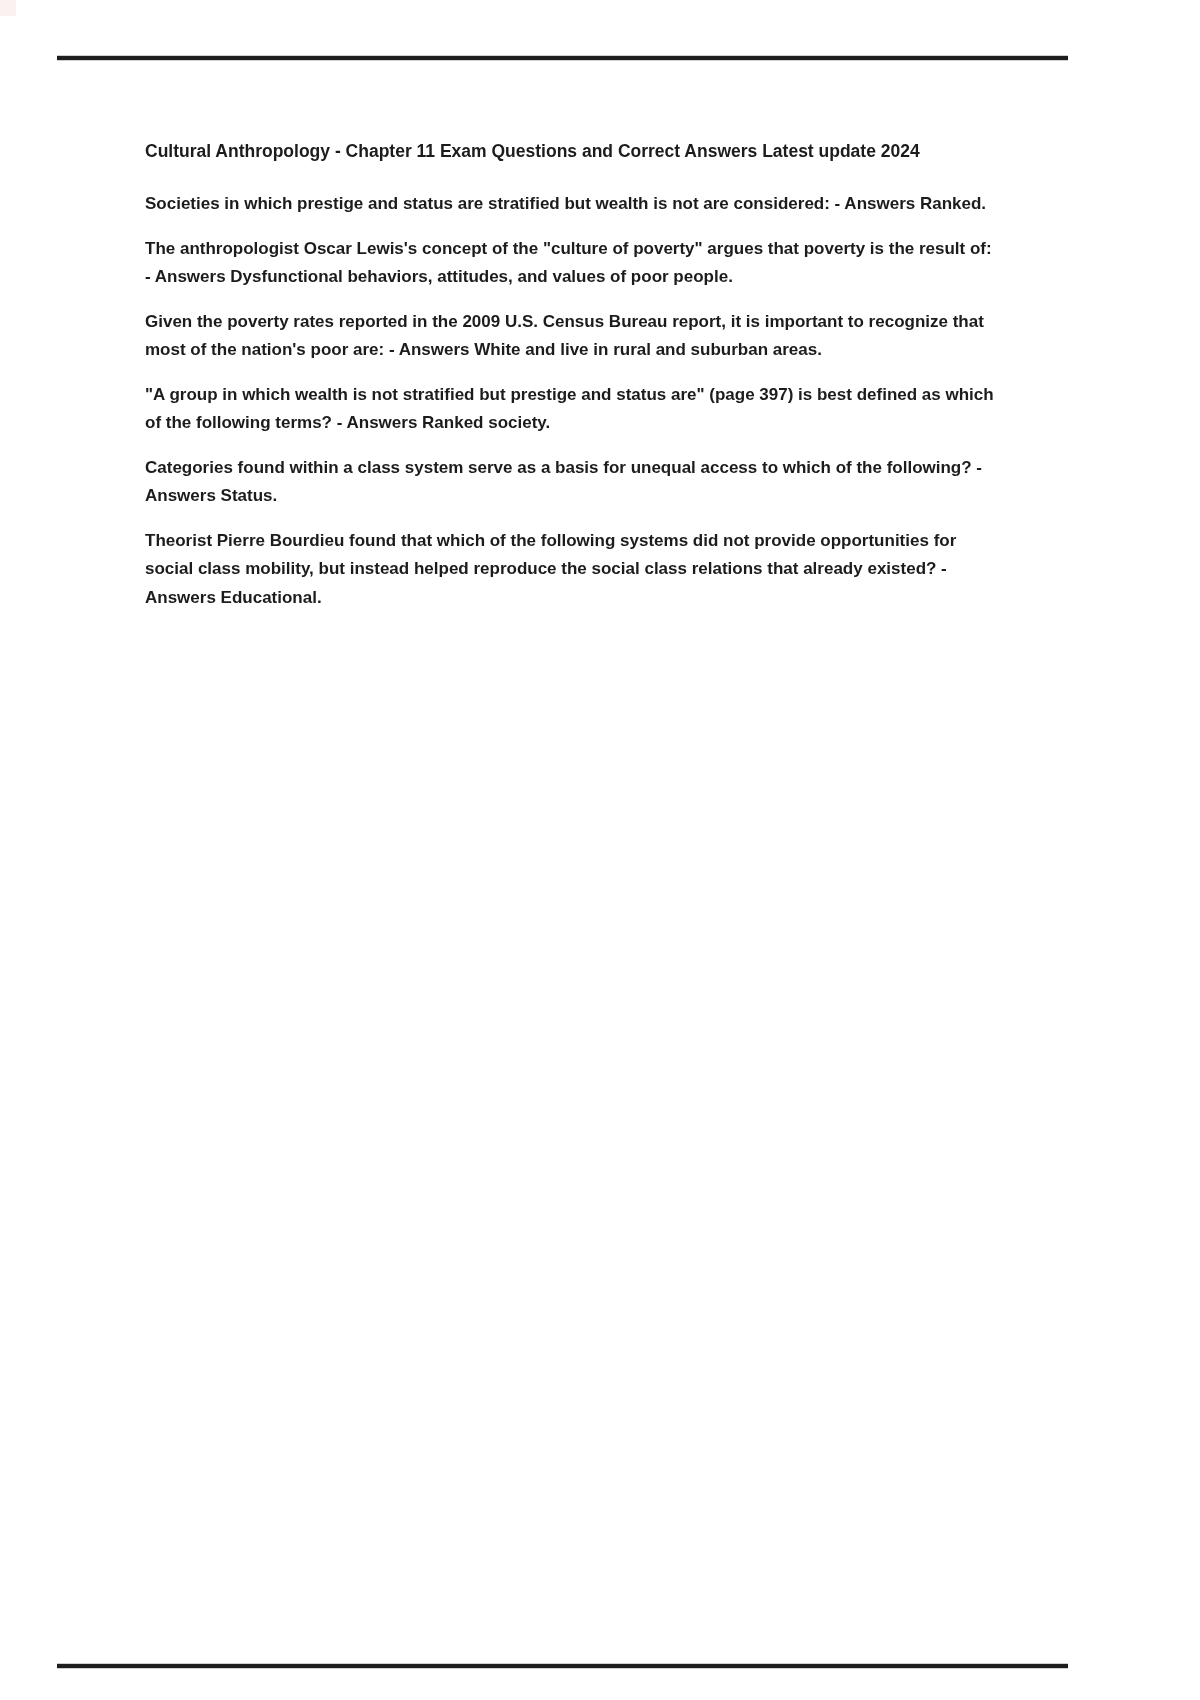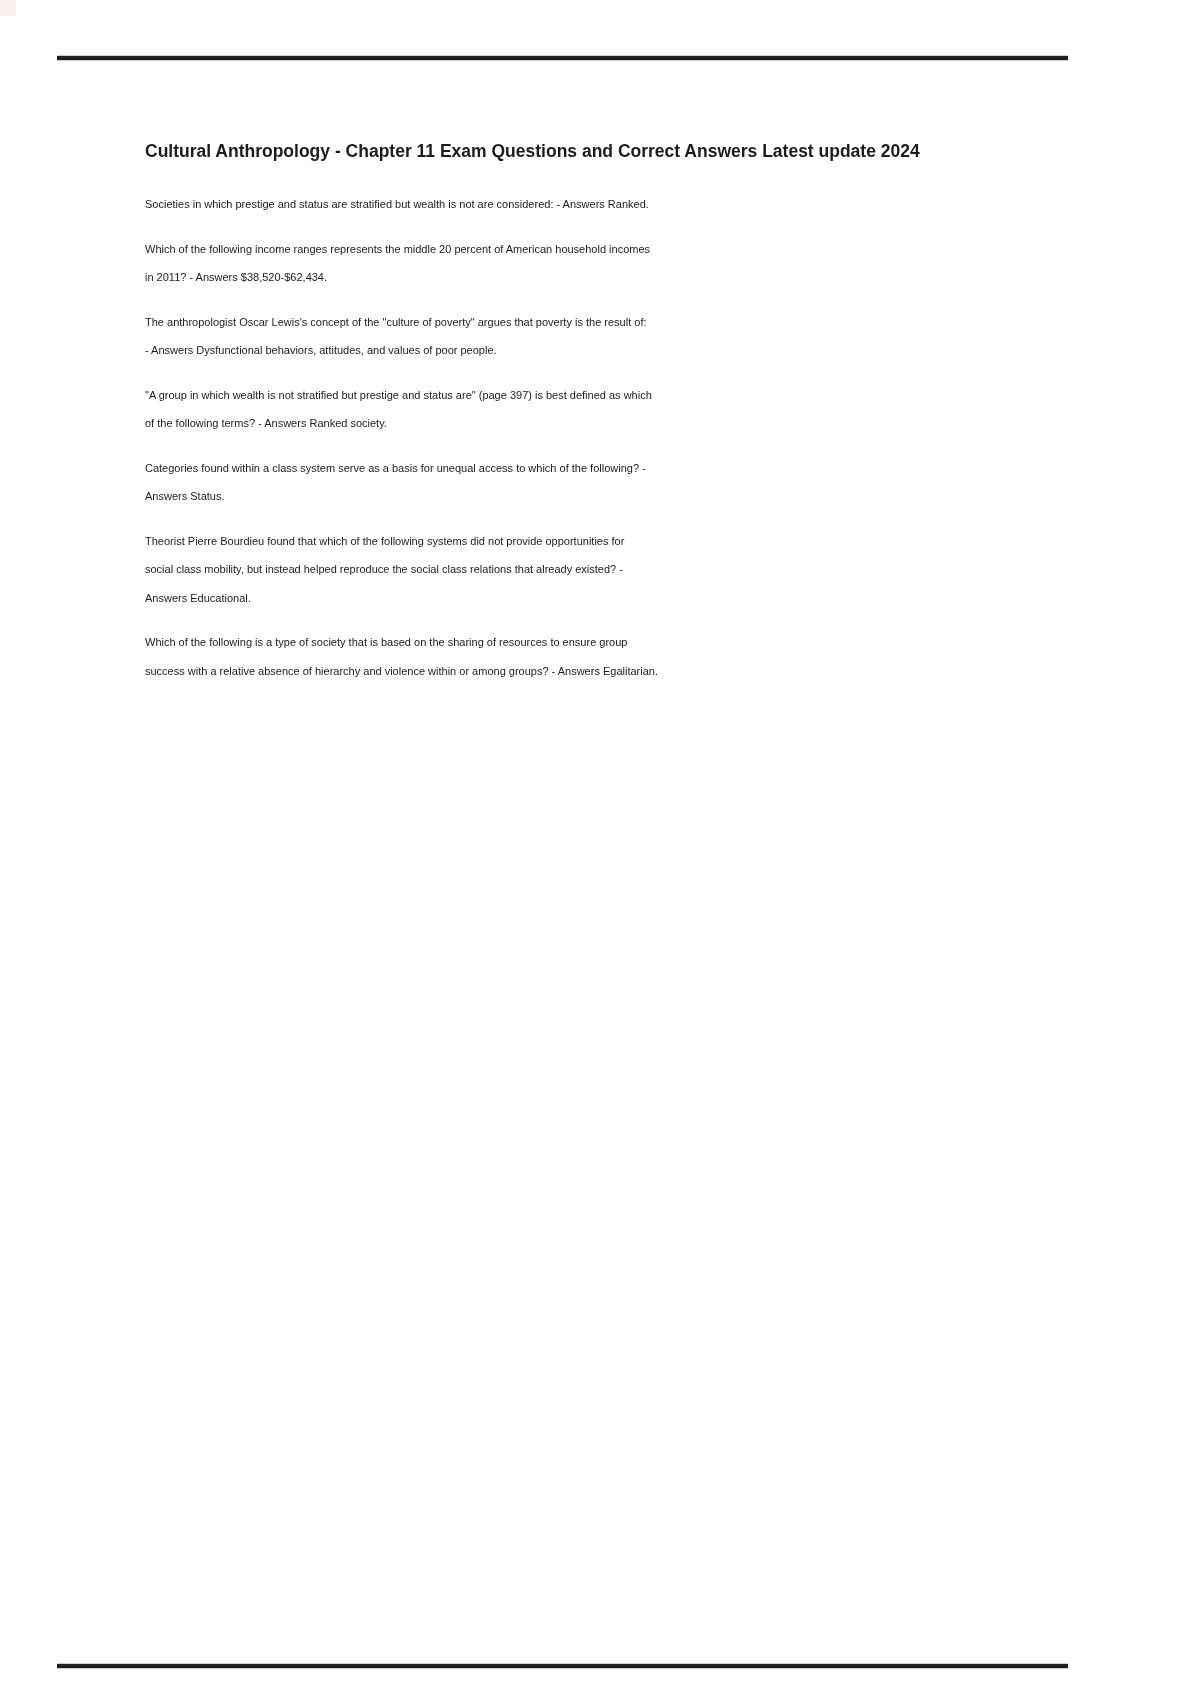--- a/index.html
+++ b/index.html
@@ -34,46 +34,44 @@
     width: 950px;
     color: #1c1c1c;
   }
   .title {
     font-size: 17.5px;
     font-weight: 700;
     line-height: 30px;
     margin: 0 0 24px 0;
   }
   .para {
-    font-size: 11px;
-    font-weight: 400;
+    font-size: 17px;
+    font-weight: 700;
     line-height: 28.5px;
     margin: 0 0 16px 0;
     white-space: pre-line;
   }
 </style>
 </head>
 <body>
 
 <div class="page">
   <div class="corner-mark"></div>
   <div class="rule rule-top"></div>
 
   <div class="content">
     <h1 class="title">Cultural Anthropology - Chapter 11 Exam Questions and Correct Answers Latest update 2024</h1>
     <p class="para">Societies in which prestige and status are stratified but wealth is not are considered: - Answers Ranked.</p>
-    <p class="para">Which of the following income ranges represents the middle 20 percent of American household incomes
-in 2011? - Answers $38,520-$62,434.</p>
     <p class="para">The anthropologist Oscar Lewis's concept of the "culture of poverty" argues that poverty is the result of:
 - Answers Dysfunctional behaviors, attitudes, and values of poor people.</p>
+    <p class="para">Given the poverty rates reported in the 2009 U.S. Census Bureau report, it is important to recognize that
+most of the nation's poor are: - Answers White and live in rural and suburban areas.</p>
     <p class="para">"A group in which wealth is not stratified but prestige and status are" (page 397) is best defined as which
 of the following terms? - Answers Ranked society.</p>
     <p class="para">Categories found within a class system serve as a basis for unequal access to which of the following? -
 Answers Status.</p>
     <p class="para">Theorist Pierre Bourdieu found that which of the following systems did not provide opportunities for
 social class mobility, but instead helped reproduce the social class relations that already existed? -
 Answers Educational.</p>
-    <p class="para">Which of the following is a type of society that is based on the sharing of resources to ensure group
-success with a relative absence of hierarchy and violence within or among groups? - Answers Egalitarian.</p>
   </div>
 
   <div class="rule rule-bottom"></div>
 </div>
 
 </body></html>

